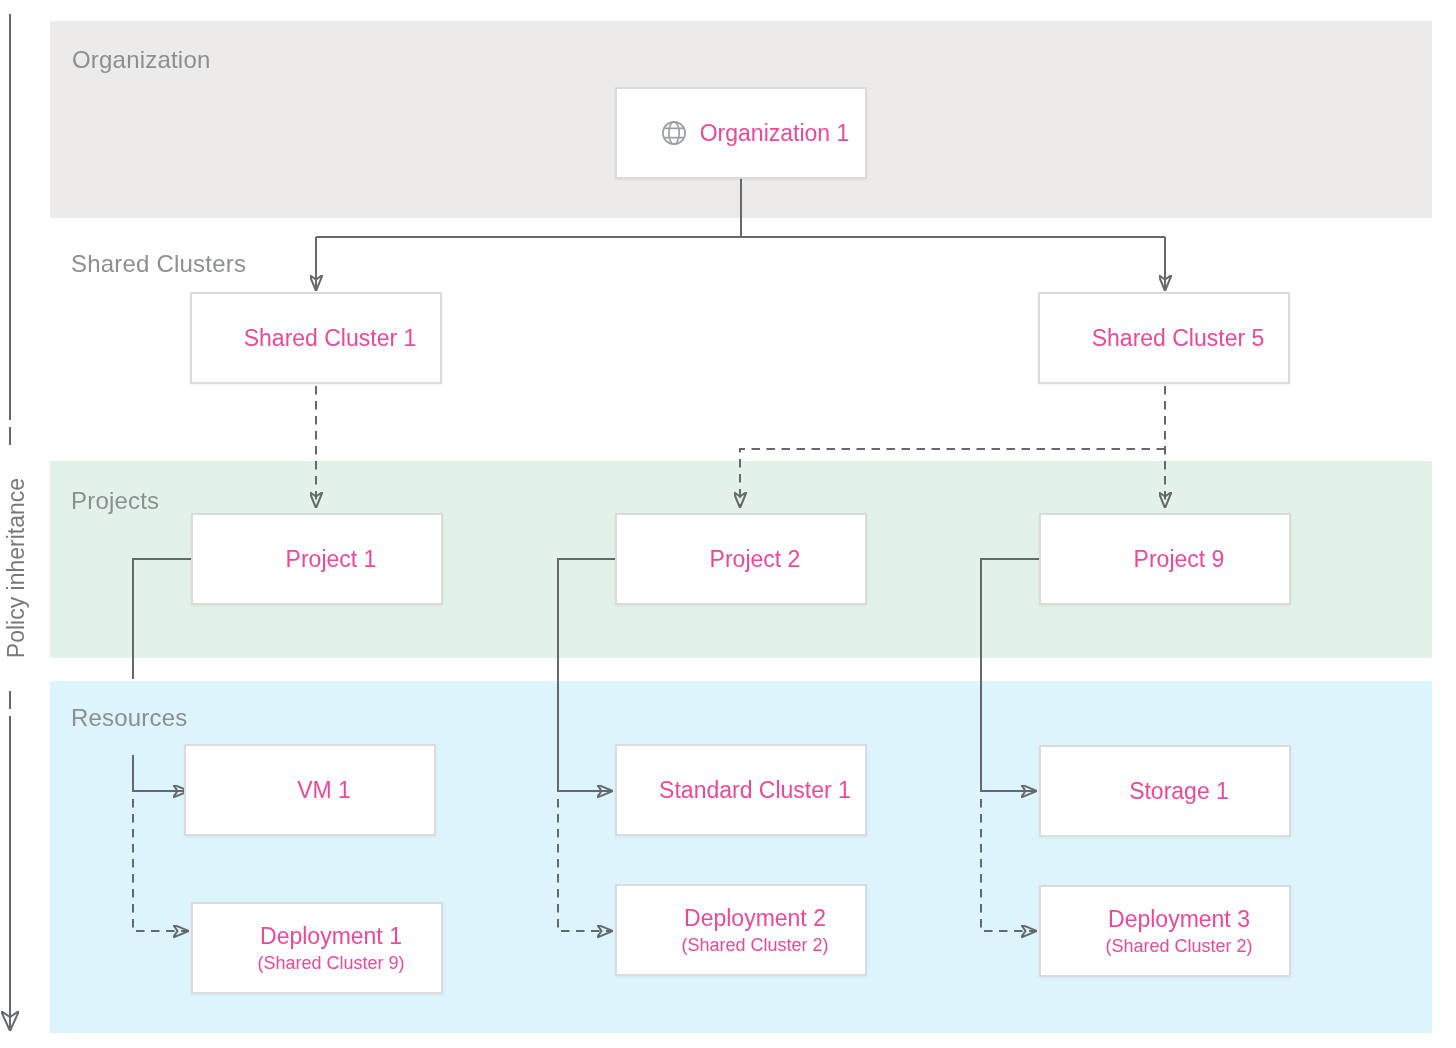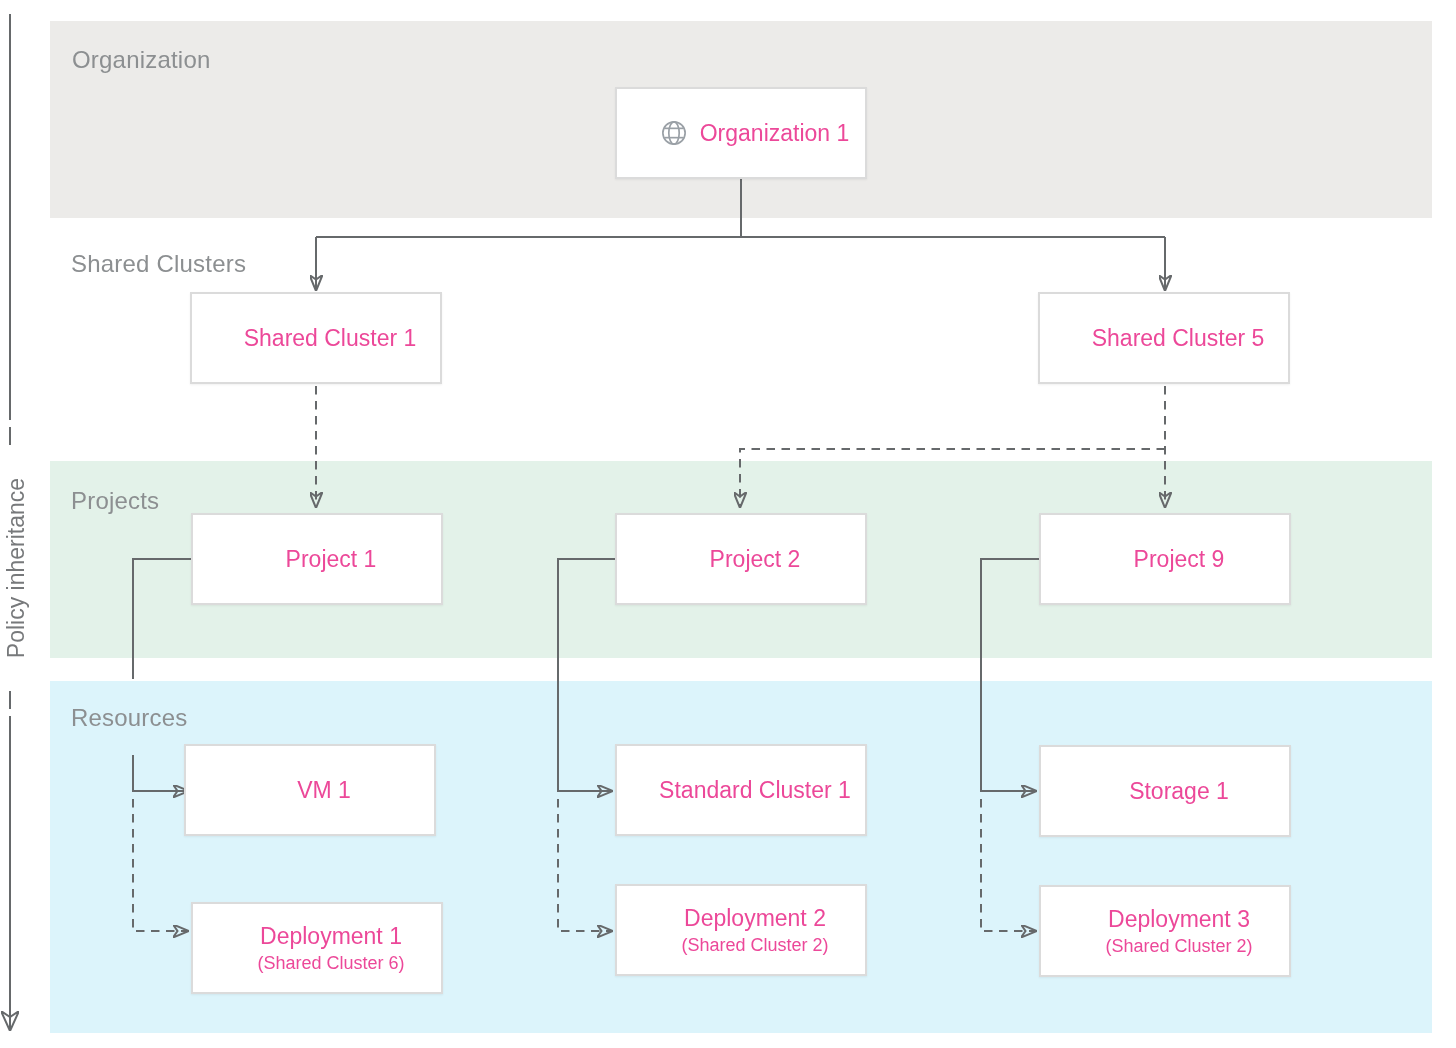--- a/index.html
+++ b/index.html
@@ -157,21 +157,21 @@
   <div class="node n-standard-cluster1">
     <span>Standard Cluster 1</span>
   </div>
 
   <div class="node n-storage1">
     <span>Storage 1</span>
   </div>
 
   <div class="node n-deployment1">
     <span>Deployment 1</span>
-    <span class="sub">(Shared Cluster 6)</span>
+    <span class="sub">(Shared Cluster 9)</span>
   </div>
 
   <div class="node n-deployment2">
     <span>Deployment 2</span>
     <span class="sub">(Shared Cluster 2)</span>
   </div>
 
   <div class="node n-deployment3">
     <span>Deployment 3</span>
     <span class="sub">(Shared Cluster 2)</span>

